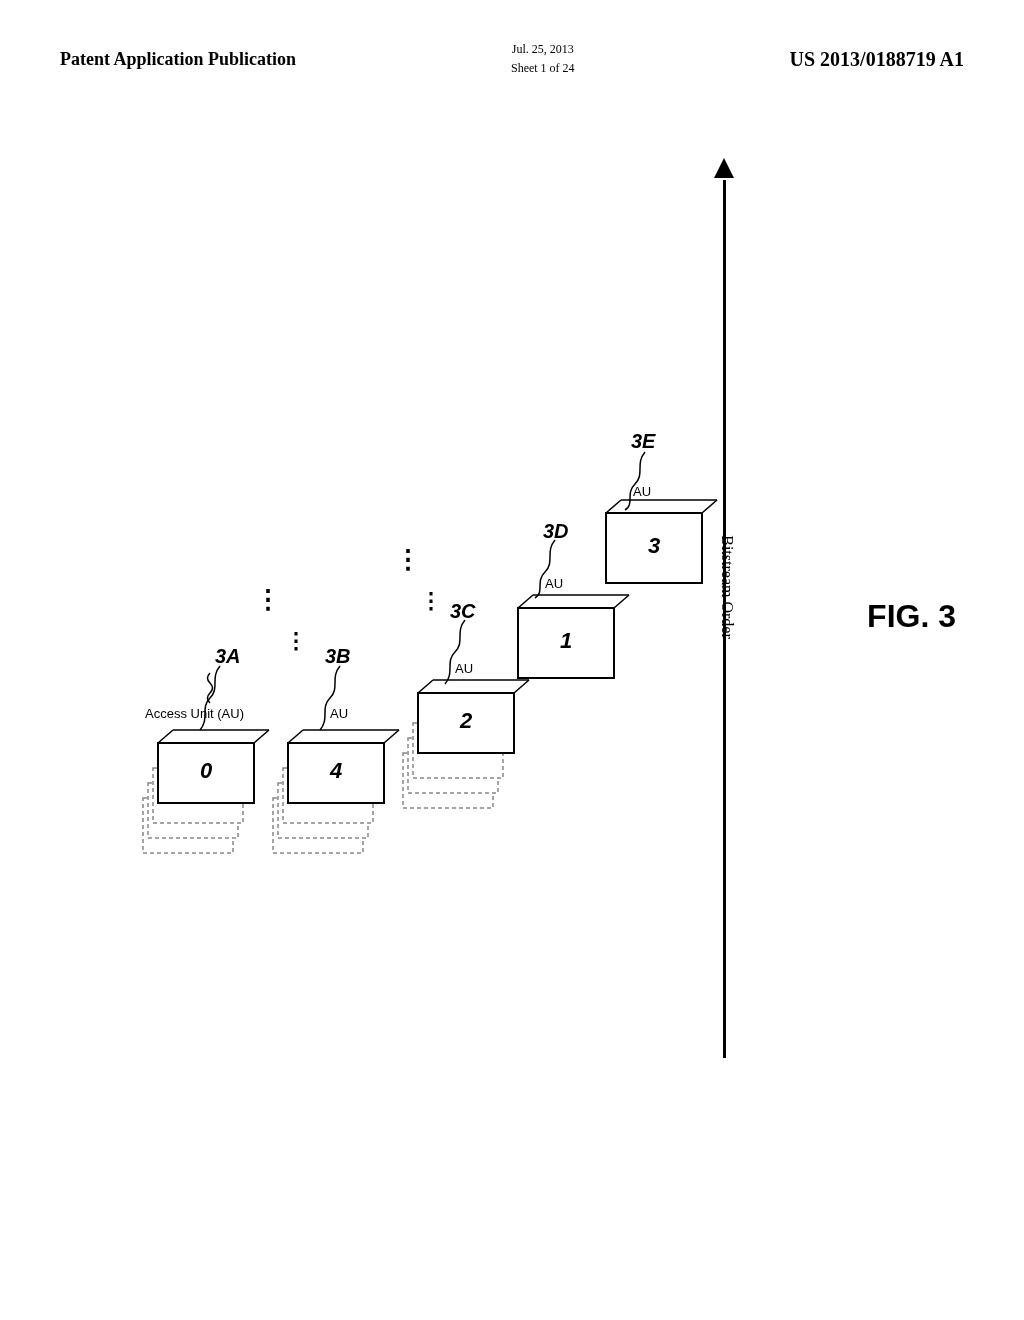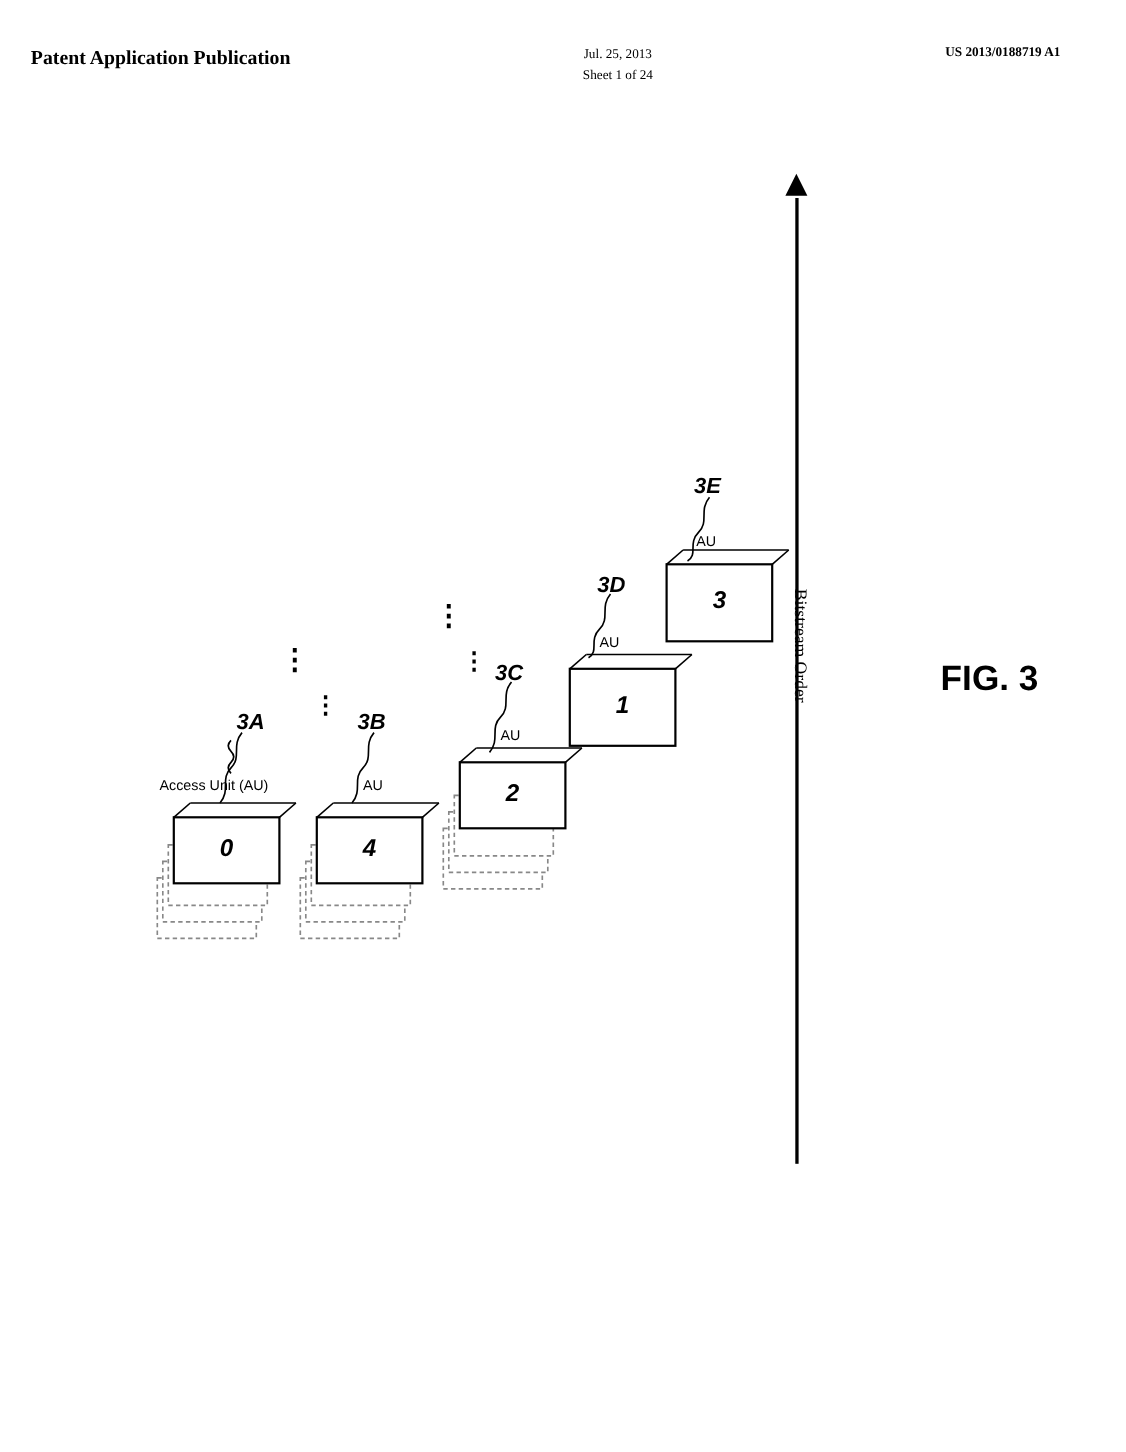--- a/index.html
+++ b/index.html
@@ -8,40 +8,40 @@
       height: 1320px;
       background: #ffffff;
       font-family: 'Times New Roman', Times, serif;
       position: relative;
       overflow: hidden;
     }
 
     .header {
       display: flex;
       justify-content: space-between;
-      align-items: flex-start;
-      padding: 40px 60px 20px 28px;
+      align-items: center;
+      padding: 40px 60px 20px 60px;
       border-bottom: none;
     }
 
     .header-left {
       font-size: 18px;
       font-weight: bold;
       line-height: 1.4;
       max-width: 320px;
     }
 
     .header-center {
       font-size: 12px;
       text-align: center;
       line-height: 1.6;
     }
 
     .header-right {
-      font-size: 12px;
+      font-size: 20px;
       text-align: right;
       font-weight: bold;
     }
 
     .main-content {
       position: relative;
       width: 100%;
       height: 1150px;
     }
 
@@ -77,21 +77,21 @@
       top: 480px;
       font-size: 16px;
       transform: rotate(90deg);
       white-space: nowrap;
       transform-origin: center center;
     }
 
     
     .fig-label {
       position: absolute;
-      right: 80px;
+      right: 68px;
       top: 500px;
       font-size: 32px;
       font-weight: bold;
       font-family: Arial, sans-serif;
     }
 
   </style>
 </head>
 <body>
 

